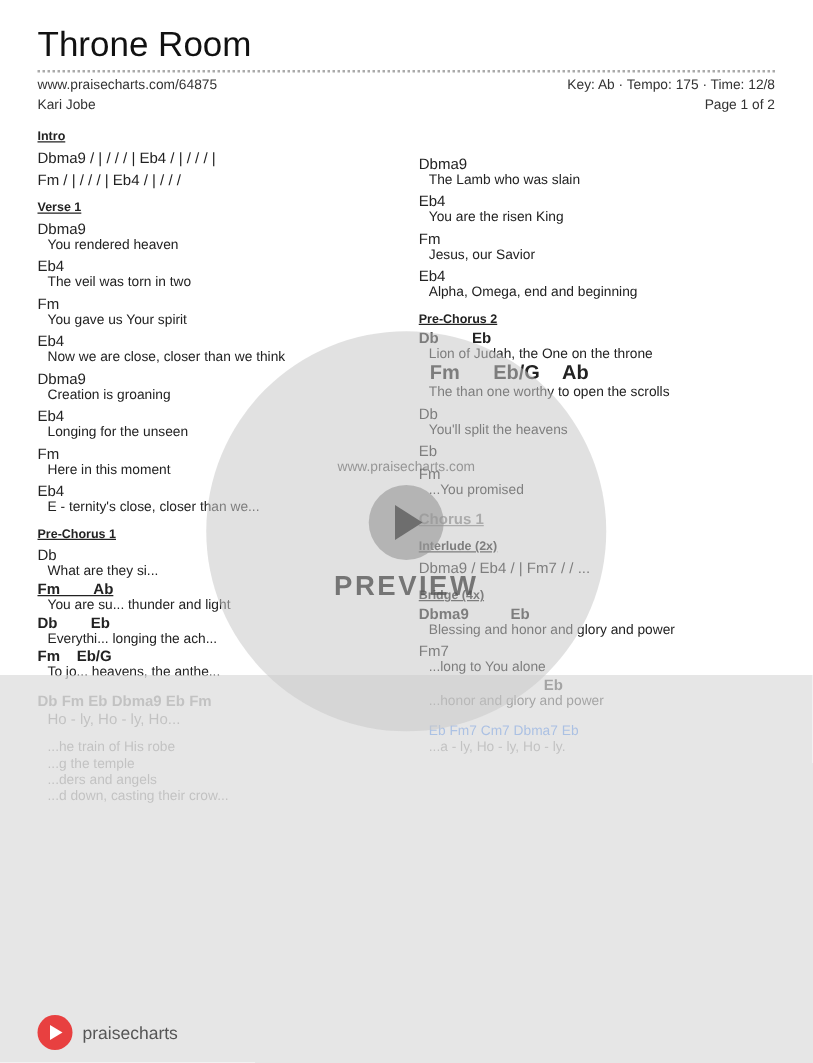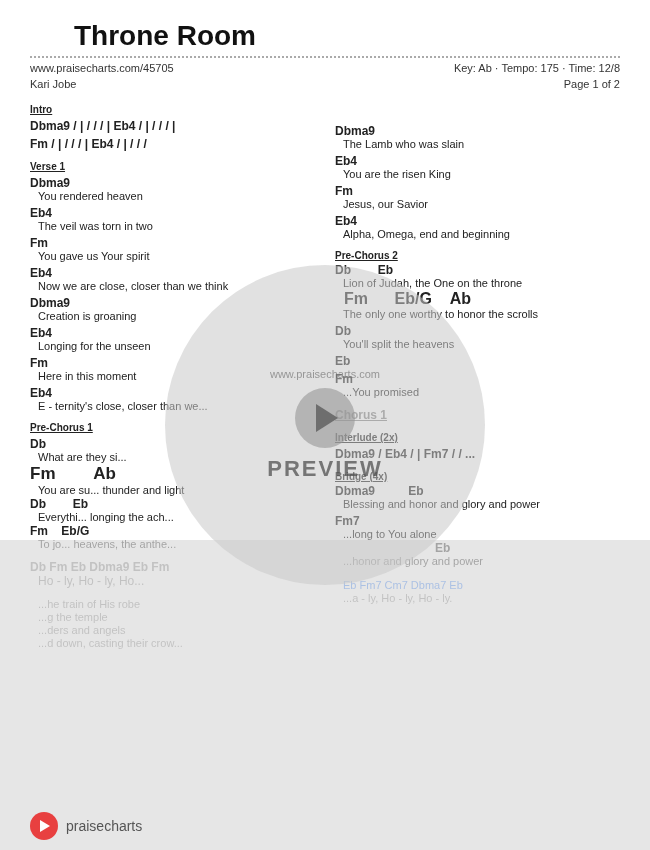--- a/index.html
+++ b/index.html
@@ -16,24 +16,23 @@
 
     .page {
       width: 650px;
       height: 850px;
       padding: 20px 30px;
       position: relative;
     }
 
     .title {
       font-size: 28px;
-      font-weight: bold;
+      font-weight: normal;
       color: #111;
       margin-bottom: 4px;
-      margin-left: 44px;
     }
 
     .dotted-line {
       border-top: 2px dotted #aaa;
       margin-bottom: 4px;
     }
 
     .meta-row {
       display: flex;
       justify-content: space-between;
@@ -60,21 +59,21 @@
     }
 
     .section-title {
       font-weight: bold;
       font-size: 10px;
       margin-bottom: 2px;
       text-decoration: underline;
     }
 
     .chord-line {
-      font-weight: bold;
+      font-weight: normal;
       font-size: 12px;
       margin-top: 4px;
     }
 
     .lyric-line {
       font-size: 11px;
       margin-left: 8px;
       margin-bottom: 1px;
     }
 
@@ -210,21 +209,21 @@
   </style>
 </head>
 <body>
 
 <div class="page">
 
   <div class="title">Throne Room</div>
   <div class="dotted-line"></div>
 
   <div class="meta-row">
-    <span>www.praisecharts.com/45705</span>
+    <span>www.praisecharts.com/64875</span>
     <span>Key: Ab · Tempo: 175 · Time: 12/8</span>
   </div>
   <div class="author-row">
     <span>Kari Jobe</span>
     <span>Page 1 of 2</span>
   </div>
 
   <div class="columns">
 
     <div class="col">
@@ -252,21 +251,21 @@
         <div class="chord-line">Fm</div>
         <div class="lyric-line">Here in this moment</div>
         <div class="chord-line">Eb4</div>
         <div class="lyric-line">E - ternity's close, closer than we...</div>
       </div>
 
       <div class="section-block">
         <div class="section-title">Pre-Chorus 1</div>
         <div class="chord-line">Db</div>
         <div class="lyric-line">What are they si...</div>
-        <div style="font-weight:bold;font-size:17px;">Fm&nbsp;&nbsp;&nbsp;&nbsp;&nbsp;&nbsp;&nbsp;&nbsp;Ab</div>
+        <div style="font-weight:bold;font-size:12px;text-decoration:underline;">Fm&nbsp;&nbsp;&nbsp;&nbsp;&nbsp;&nbsp;&nbsp;&nbsp;Ab</div>
         <div class="lyric-line">You are su...      thunder and light</div>
         <div style="font-weight:bold;font-size:12px;">Db&nbsp;&nbsp;&nbsp;&nbsp;&nbsp;&nbsp;&nbsp;&nbsp;Eb</div>
         <div class="lyric-line">Everythi...        longing the ach...</div>
         <div style="font-weight:bold;font-size:12px;">Fm&nbsp;&nbsp;&nbsp;&nbsp;Eb/G</div>
         <div class="lyric-line">To jo...  heavens, the anthe...</div>
       </div>
 
       <div class="section-block">
         <div class="chorus-chord-line">Db    Fm  Eb  Dbma9  Eb  Fm</div>
         <div class="chorus-lyric">Ho - ly,   Ho - ly,  Ho...</div>
@@ -293,21 +292,21 @@
         <div class="lyric-line">Jesus, our Savior</div>
         <div class="chord-line">Eb4</div>
         <div class="lyric-line">Alpha, Omega, end and beginning</div>
       </div>
 
       <div class="section-block">
         <div class="section-title">Pre-Chorus 2</div>
         <div style="font-weight:bold;font-size:12px;">Db&nbsp;&nbsp;&nbsp;&nbsp;&nbsp;&nbsp;&nbsp;&nbsp;Eb</div>
         <div class="lyric-line">Lion of Judah, the One on the throne</div>
         <div style="font-weight:bold;font-size:16px;">&nbsp;&nbsp;Fm&nbsp;&nbsp;&nbsp;&nbsp;&nbsp;&nbsp;Eb/G&nbsp;&nbsp;&nbsp;&nbsp;Ab</div>
-        <div class="lyric-line">The only one worthy to honor the scrolls</div>
+        <div class="lyric-line">The than one worthy to open the scrolls</div>
         <div class="chord-line">Db</div>
         <div class="lyric-line">You'll split the heavens</div>
         <div class="chord-line">Eb</div>
         <div class="chord-line">Fm</div>
         <div class="lyric-line">...You promised</div>
       </div>
 
       <div class="section-block">
         <div class="chorus-label">Chorus 1</div>
       </div>

